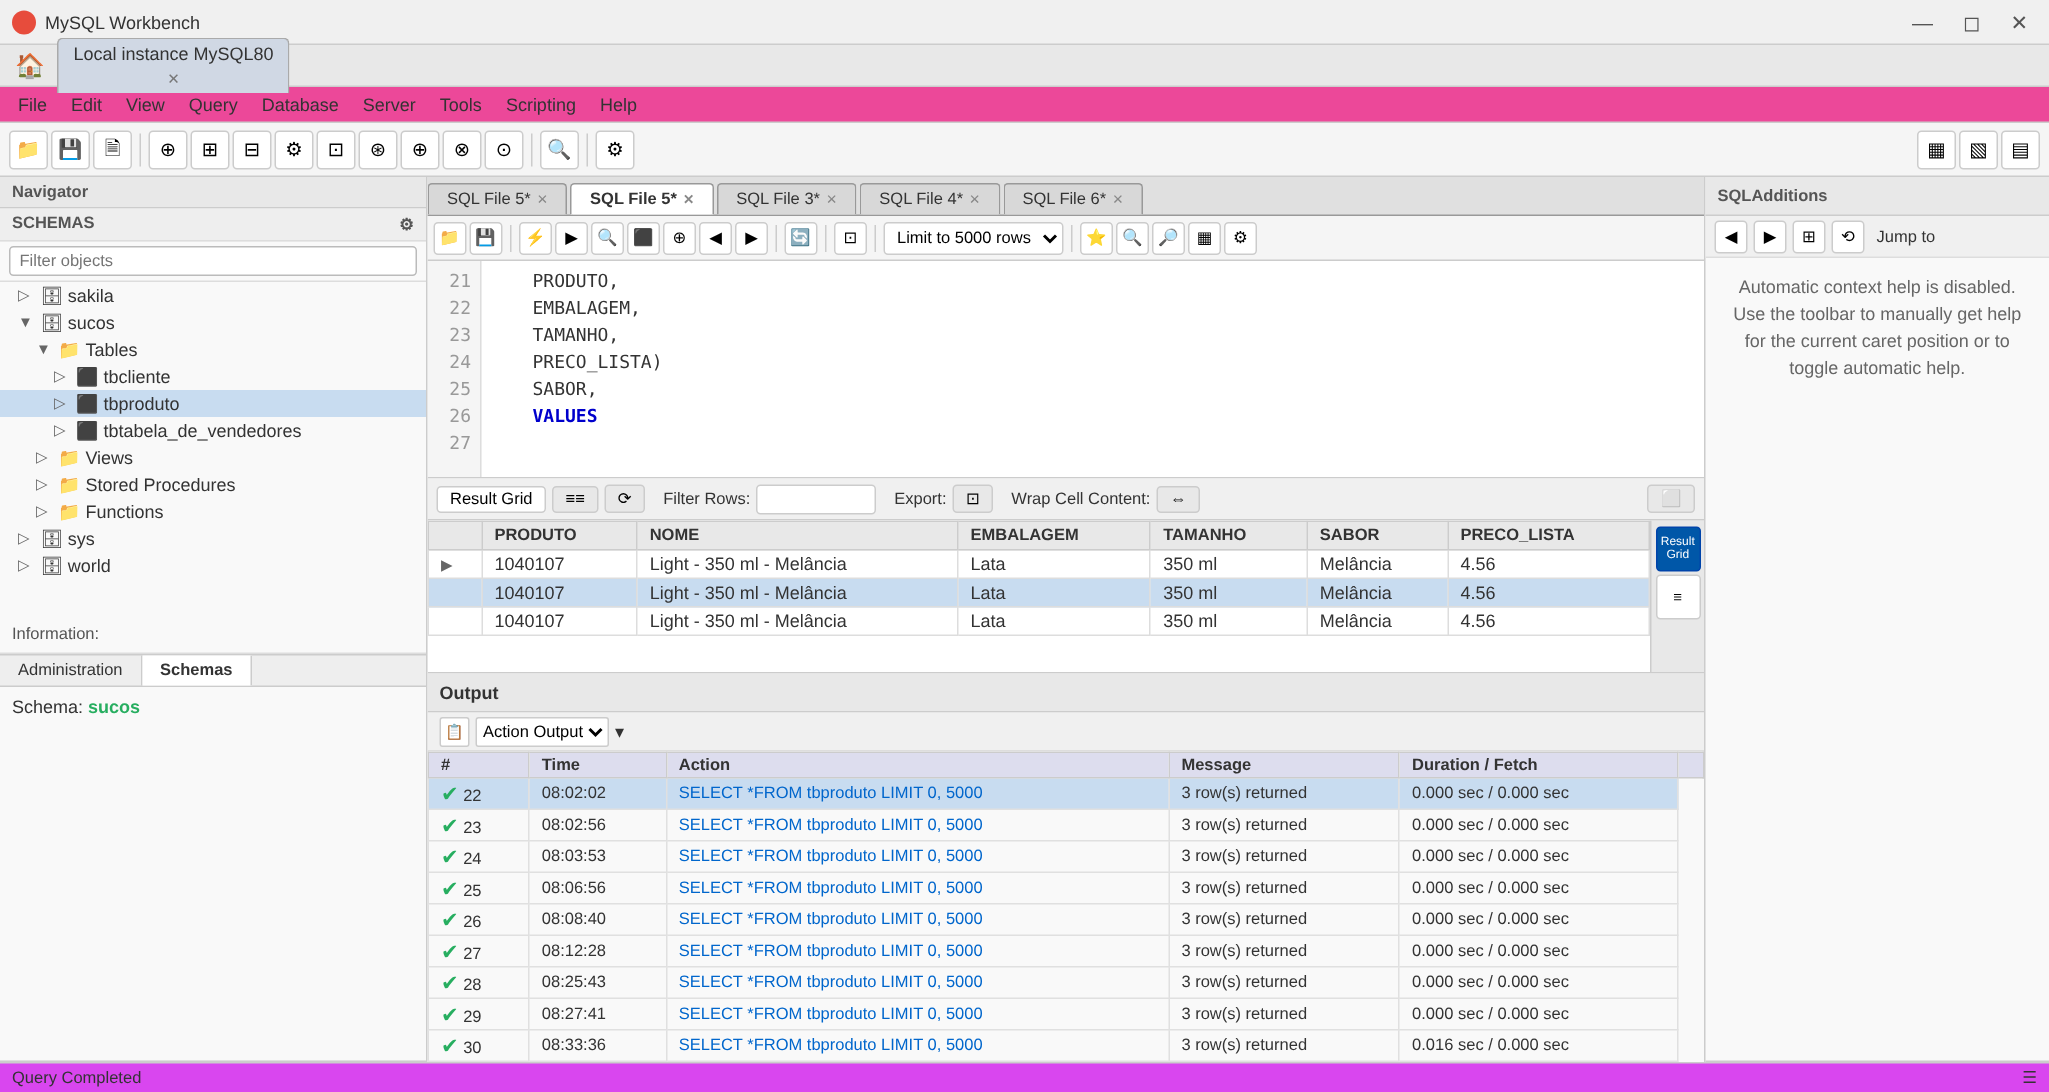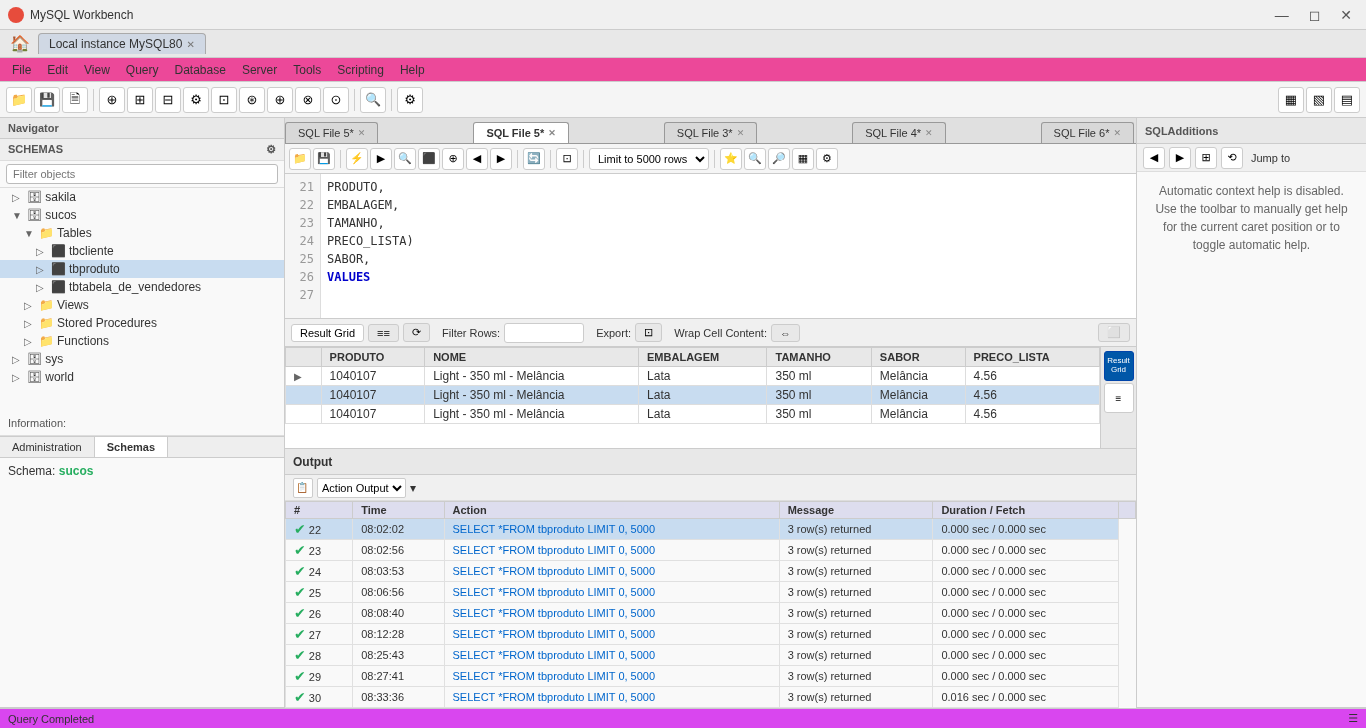--- a/index.html
+++ b/index.html
@@ -8,21 +8,21 @@
     
     #titlebar { height: 30px; background: #f0f0f0; display: flex; align-items: center; justify-content: space-between; padding: 0 8px; border-bottom: 1px solid #ccc; }
     #titlebar-left { display: flex; align-items: center; gap: 6px; }
     #titlebar-left .app-icon { width: 16px; height: 16px; background: #e74c3c; border-radius: 50%; display: inline-block; }
     #titlebar-controls { display: flex; gap: 8px; }
     #titlebar-controls span { font-size: 14px; cursor: pointer; color: #555; padding: 2px 6px; }
 
     
     #instancebar { height: 28px; background: #e8e8e8; display: flex; align-items: center; padding: 0 8px; border-bottom: 1px solid #ccc; }
     #instancebar .home-btn { width: 24px; height: 24px; font-size: 16px; cursor: pointer; display: flex; align-items: center; justify-content: center; }
-    .instance-tab { display: flex; align-items: center; gap: 4px; padding: 3px 10px; background: #d0d8e4; border: 1px solid #aaa; border-bottom: none; border-radius: 4px 4px 0 0; margin-left: 6px; cursor: pointer; font-size: 12px; }
+    .instance-tab { display: flex; align-items: center; gap: 4px; padding: 3px 10px; background: #d0d8e4; border: 1px solid #aaa; border-bottom: none; border-radius: 4px 4px 0 0; margin-left: 6px; cursor: pointer; font-size: 12px; flex-direction: column; }
     .instance-tab .close-x { font-size: 10px; cursor: pointer; color: #777; }
 
     
     #menubar { height: 24px; background: #ec4899; display: flex; align-items: center; border-bottom: 1px solid #ccc; padding: 0 4px; }
     .menu-item { padding: 2px 8px; cursor: pointer; font-size: 12px; }
 
     
     #toolbar { height: 36px; background: #f5f5f5; display: flex; align-items: center; padding: 0 6px; border-bottom: 1px solid #ccc; gap: 2px; }
     .toolbar-btn { width: 26px; height: 26px; border: 1px solid #ccc; background: #fff; border-radius: 3px; cursor: pointer; display: flex; align-items: center; justify-content: center; font-size: 13px; }
     .toolbar-sep { width: 1px; height: 22px; background: #ccc; margin: 0 3px; }
@@ -60,33 +60,33 @@
     .nav-object-tab { padding: 4px 12px; font-size: 11px; cursor: pointer; border-right: 1px solid #ccc; }
     .nav-object-tab.active { background: #fff; font-weight: bold; }
 
     
     #statusbar { height: 20px; background: #d946ef; border-top: 1px solid #ccc; display: flex; align-items: center; padding: 0 8px; font-size: 11px; position: absolute; bottom: 0; left: 0; right: 0; }
 
     
     #content { flex: 1; display: flex; flex-direction: column; overflow: hidden; }
 
     
-    #sql-tabs { height: 26px; background: #e0e0e0; display: flex; align-items: flex-end; border-bottom: 1px solid #999; justify-content: space-between; }
+    #sql-tabs { height: 26px; background: #e0e0e0; display: flex; align-items: flex-end; border-bottom: 1px solid #999; }
     .sql-tab { padding: 4px 12px; font-size: 11px; cursor: pointer; border: 1px solid #999; border-bottom: none; border-radius: 3px 3px 0 0; background: #d8d8d8; margin-right: 2px; display: flex; align-items: center; gap: 4px; }
     .sql-tab.active { background: #fff; font-weight: bold; }
     .sql-tab .close-x { font-size: 9px; color: #888; cursor: pointer; }
 
     
     #sql-toolbar { height: 30px; background: #f5f5f5; border-bottom: 1px solid #ccc; display: flex; align-items: center; padding: 0 4px; gap: 2px; }
     .sql-btn { height: 22px; min-width: 22px; border: 1px solid #ccc; background: #fff; border-radius: 3px; cursor: pointer; display: flex; align-items: center; justify-content: center; font-size: 11px; padding: 0 3px; }
     .limit-select { height: 22px; border: 1px solid #ccc; background: #fff; font-size: 11px; padding: 0 4px; border-radius: 3px; }
     .sql-sep { width: 1px; height: 18px; background: #ccc; margin: 0 3px; }
 
     
-    #sql-editor { background: #fff; flex: 0 0 145px; border-bottom: 1px solid #ccc; display: flex; overflow: hidden; }
+    #sql-editor { background: #fff; flex: 0 0 145px; border-bottom: 1px solid #ccc; display: flex; overflow: hidden; gap: 28px; }
     #line-numbers { width: 36px; background: #f5f5f5; border-right: 1px solid #ddd; padding: 4px 0; color: #999; font-size: 12px; font-family: monospace; text-align: right; }
     .line-num { padding: 0 6px; height: 18px; line-height: 18px; }
     #sql-code { flex: 1; padding: 4px 6px; font-size: 12px; font-family: monospace; overflow-y: auto; background: #fff; }
     .code-line { height: 18px; line-height: 18px; white-space: nowrap; }
     .kw { color: #0000cc; font-weight: bold; }
     .field { color: #333; }
 
     
     #result-area { flex: 1; display: flex; flex-direction: column; overflow: hidden; }
 

